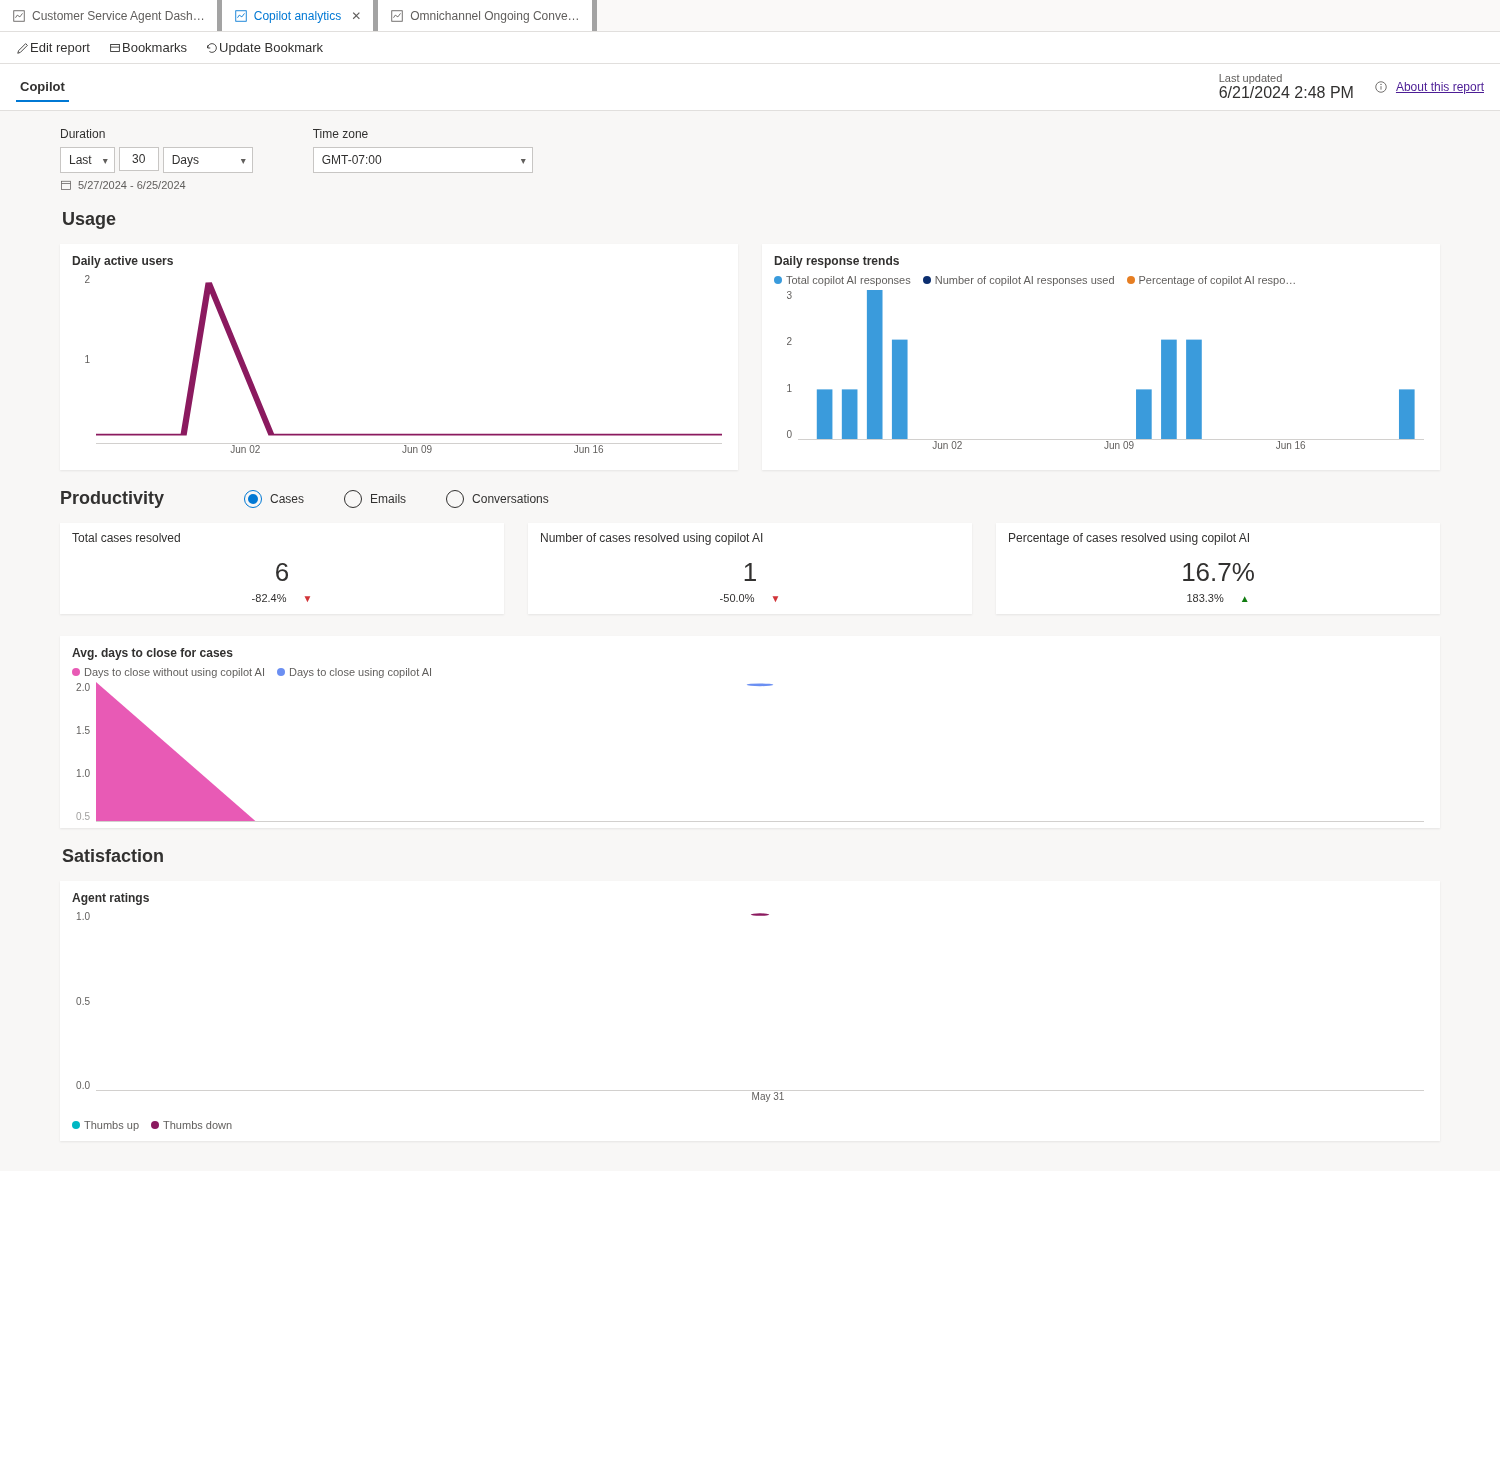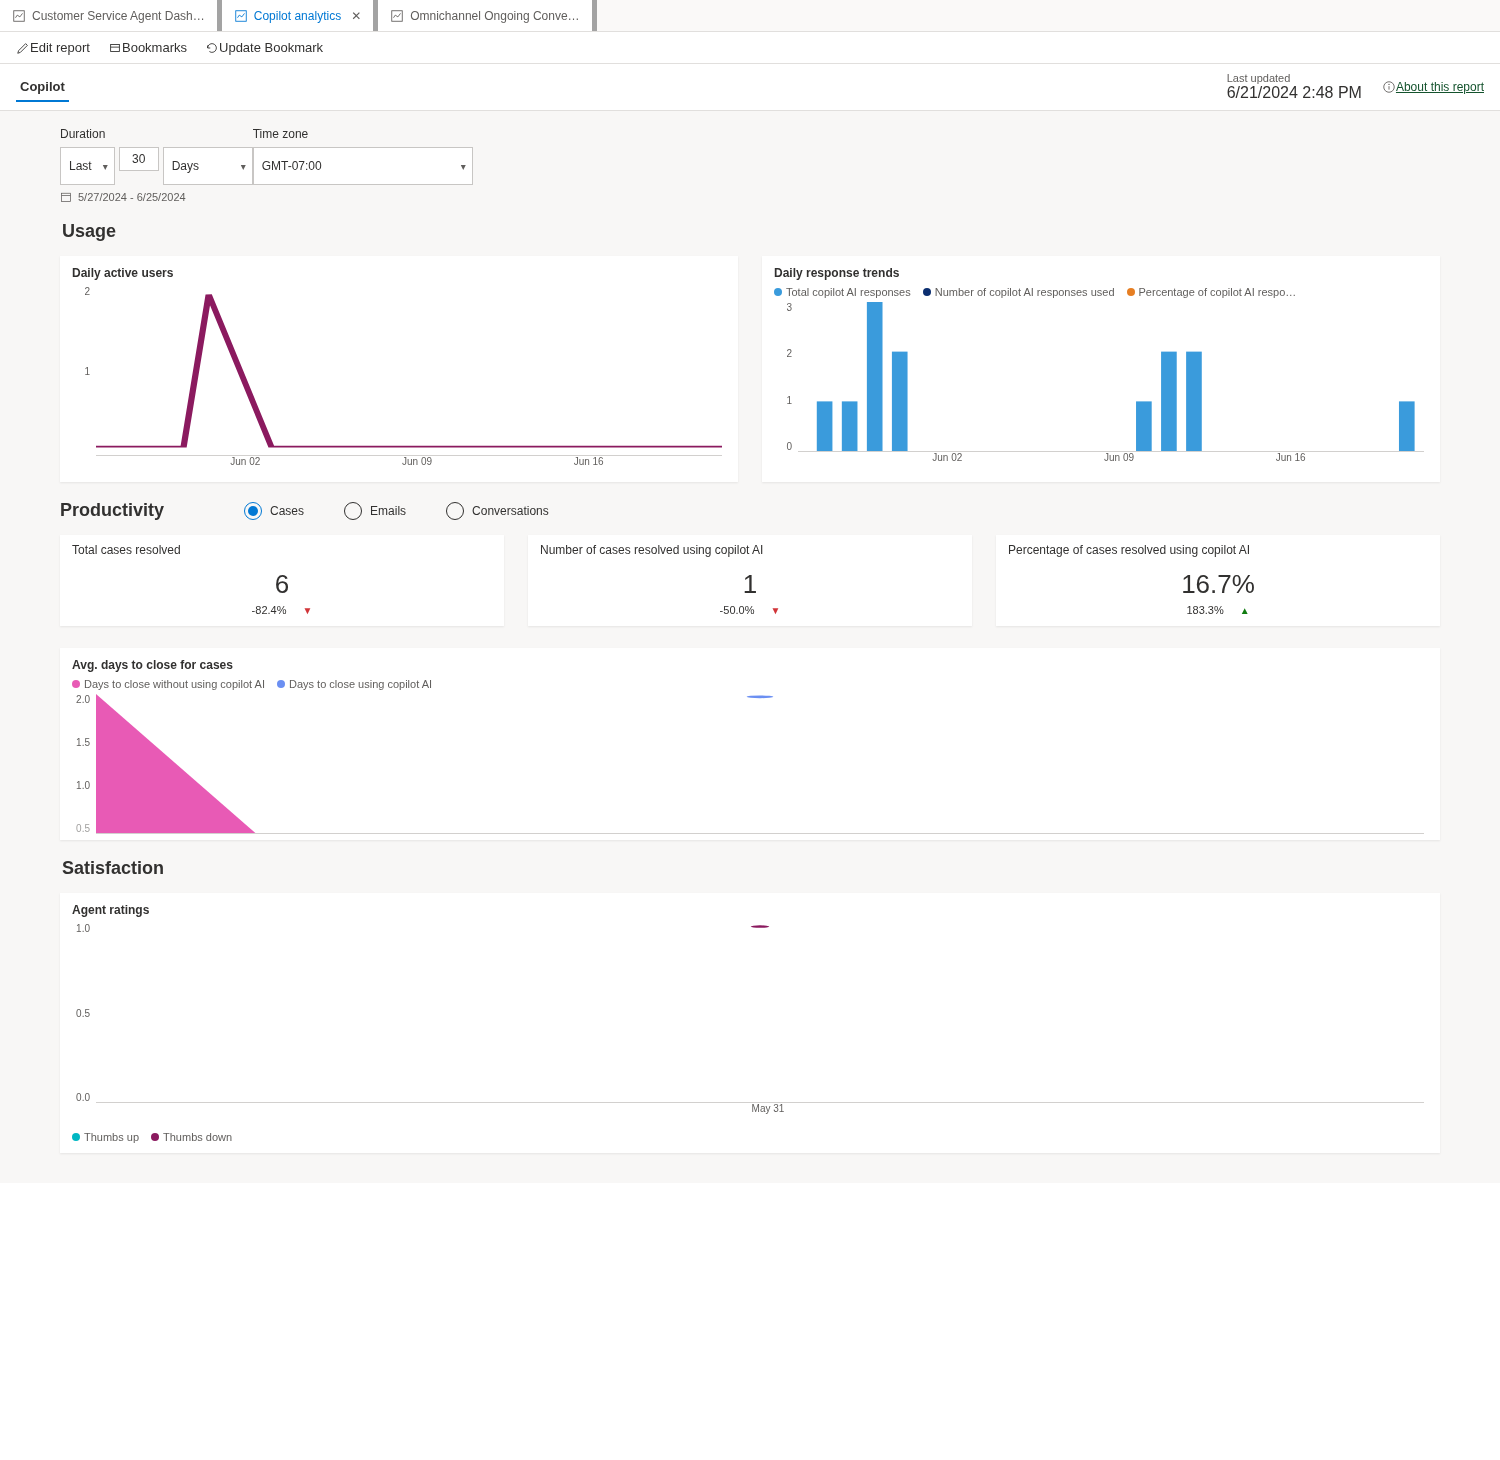--- a/index.html
+++ b/index.html
@@ -16,30 +16,30 @@
 .toolbar { display:flex; gap:18px; padding: 8px 16px; border-bottom:1px solid #e1dfdd; align-items:center; background:#fff;}
 .tool-btn { display:flex; align-items:center; font-size:13px; color:#323130; cursor:pointer; }
 .tool-btn svg { width:14px; height:14px; }
 
 
 .subheader { display:flex; align-items:center; padding: 8px 16px; border-bottom:1px solid #e1dfdd; background:#fff; }
 .report-tab { padding:6px 4px; font-size:13px; color:#323130; border-bottom:2px solid #0078d4; font-weight:600; }
 .subheader-right { margin-left:auto; display:flex; align-items:center; gap:20px; }
 .last-updated-lbl { font-size:11px; color:#605e5c; }
 .last-updated-val { font-size:16px; color:#323130; }
-.about-link { color:#14532d; text-decoration:underline; font-size:12px; display:flex; gap:0; cursor:pointer;}
+.about-link { color:#4c1d95; text-decoration:underline; font-size:12px; display:flex; gap:8px; cursor:pointer;}
 
 
 .body { background:#f8f7f6; padding: 16px 60px 30px 60px; }
 
 
-.filters { display:flex; }
+.filters { display:flex; gap:60px; }
 .filter-group label { font-size:12px; color:#323130; display:block; margin-bottom:6px; }
 .filter-row { display:flex; gap:4px; }
-.select { border:1px solid #c8c6c4; background:#fff; height:38px; padding:0 22px 0 8px; font-size:12px; display:flex; align-items:center; position:relative; min-width:50px; }
+.select { border:1px solid #c8c6c4; background:#fff; height:26px; padding:0 22px 0 8px; font-size:12px; display:flex; align-items:center; position:relative; min-width:50px; }
 .select.wide { min-width:220px; }
 .select .chev { position:absolute; right:6px; top:50%; transform:translateY(-50%); font-size:10px; color:#605e5c;}
 .input-num { border:1px solid #c8c6c4; background:#fff; height:24px; width:40px; padding:0 6px; font-size:12px; display:flex; align-items:center; justify-content:center;}
 .date-range { display:flex; align-items:center; gap:6px; font-size:11px; color:#605e5c; margin-top:6px;}
 
 
 .section-title { font-size:18px; font-weight:600; margin:18px 0 14px 2px; }
 .two-col { display:flex; gap:24px; }
 .card { background:#fff; box-shadow:0 1px 2px rgba(0,0,0,0.08); padding:10px 12px 6px 12px; flex:1; }
 .card-title { font-size:12px; font-weight:600; margin-bottom:6px; }

